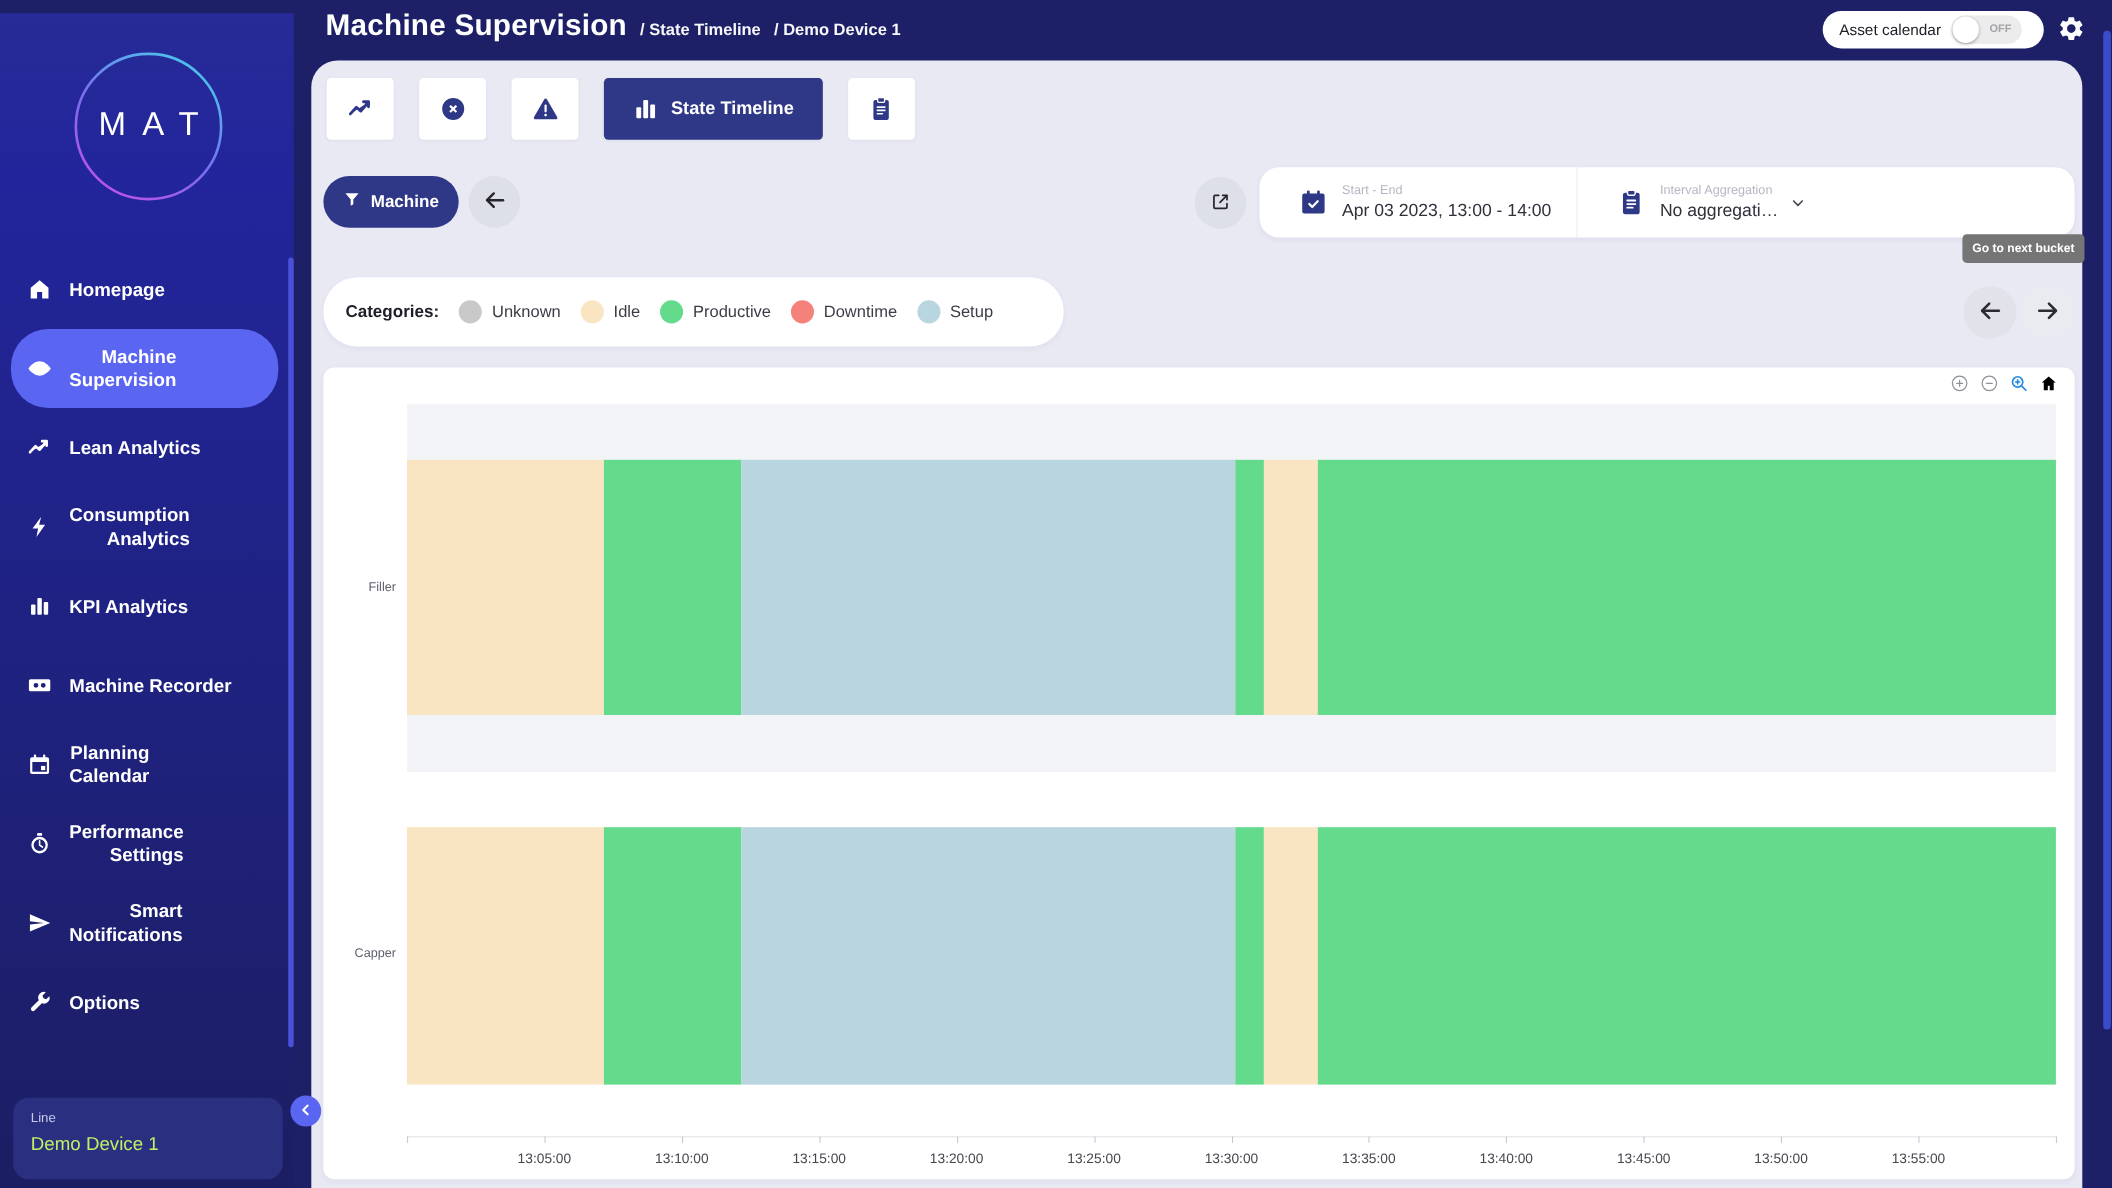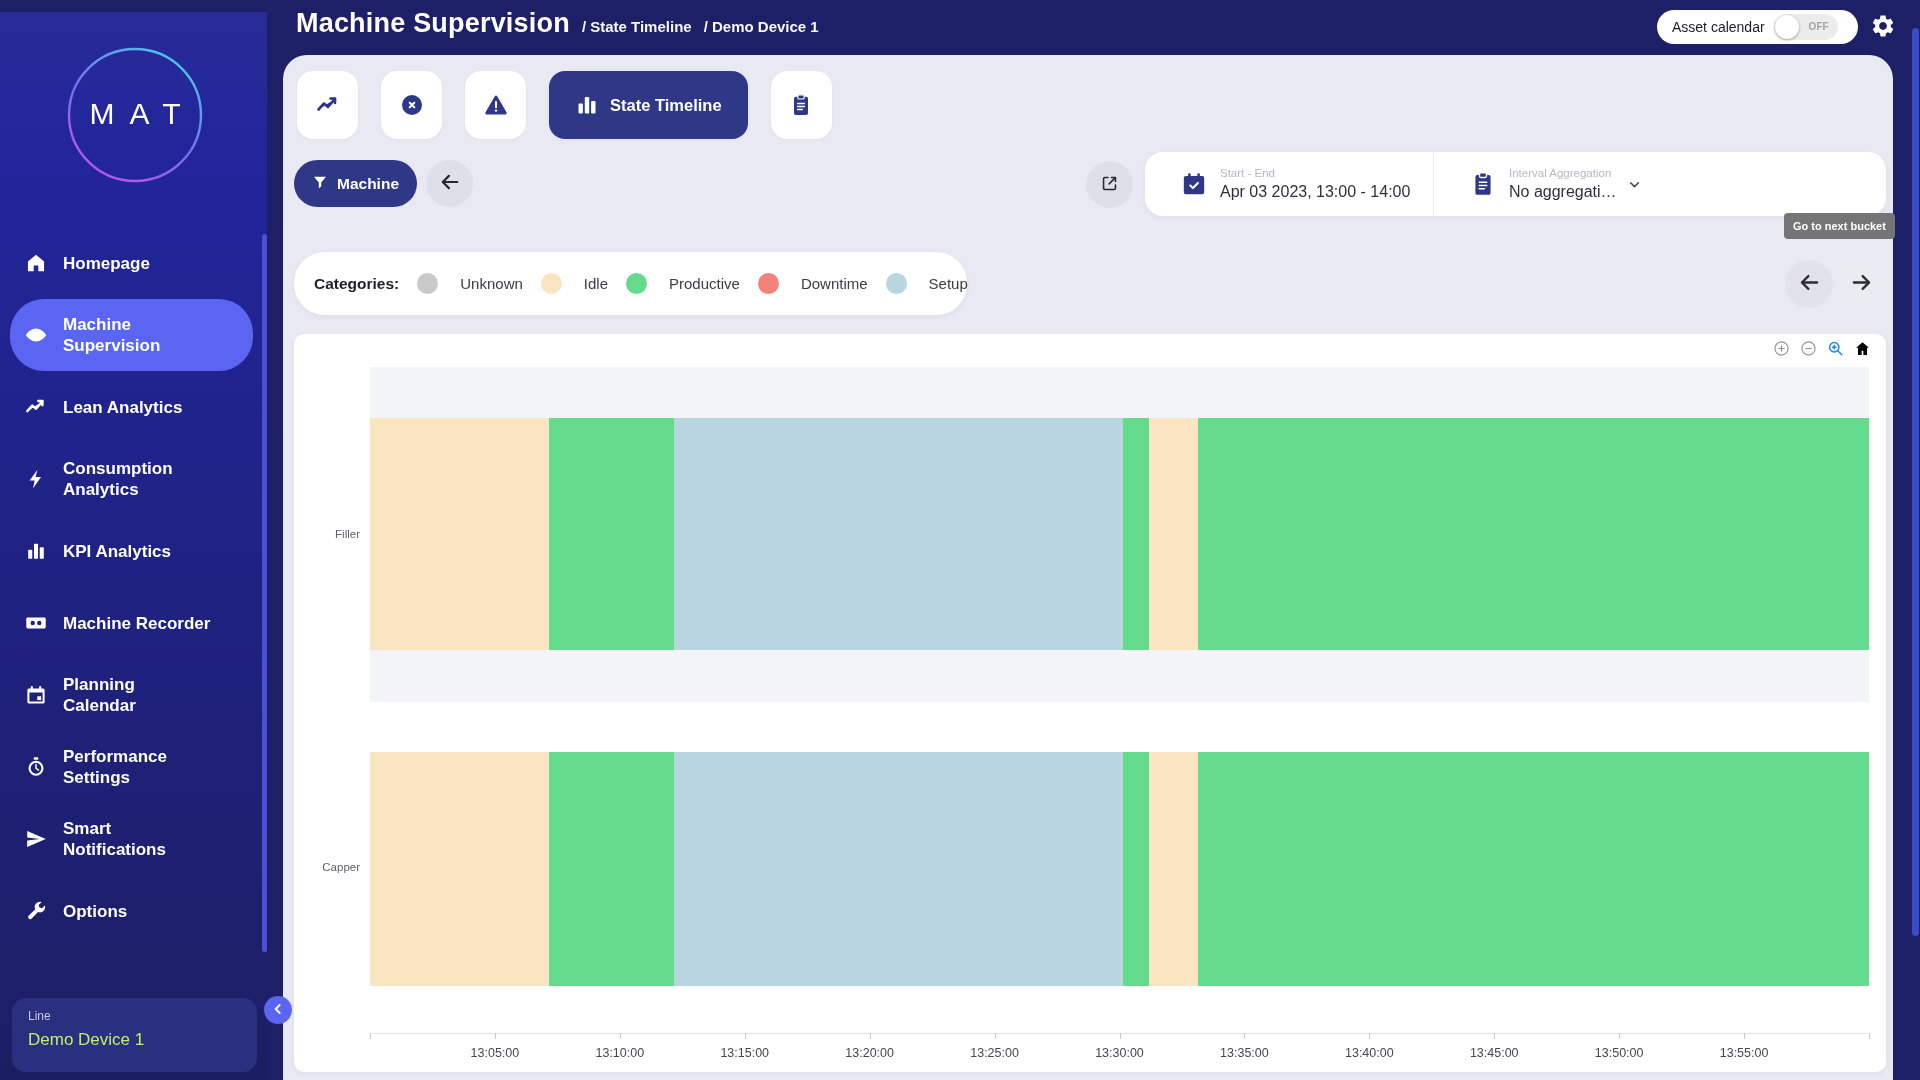--- a/index.html
+++ b/index.html
@@ -6,21 +6,21 @@
   *{box-sizing:border-box;font-family:"Liberation Sans","DejaVu Sans",sans-serif;}
   .page{position:relative;width:1920px;height:1080px;margin:0 auto;background:#1d2066;overflow:hidden;}
 
   
   .sidebar{position:absolute;left:0;top:12px;width:267px;height:1080px;
     background:linear-gradient(180deg,#272b97 0%,#22259b 14%,#1c1e62 100%);z-index:3;}
   .logo-wrap{position:absolute;left:65px;top:32px;width:140px;height:140px;}
   .logo-text{position:absolute;left:0;top:0;width:140px;height:140px;display:flex;align-items:center;justify-content:center;
     color:#fff;font-size:30px;font-weight:400;letter-spacing:15px;padding-left:15px;}
   .nav{position:absolute;left:0;top:215px;width:267px;}
-  .nav-item{height:72px;display:flex;align-items:center;margin:0 14px 0 10px;padding-left:14px;cursor:pointer;}
+  .nav-item{height:72px;display:flex;align-items:center;margin:0 14px 0 10px;padding-left:14px;cursor:pointer;text-align:right;}
   .nav-item.active{background:#5a66f2;border-radius:34px;}
   .nav-icon{width:24px;height:24px;flex:0 0 24px;color:#fff;display:flex;align-items:center;justify-content:center;}
   .nav-icon svg{width:22px;height:22px;fill:currentColor;display:block;}
   .nav-label{margin-left:15px;color:#fff;font-weight:700;font-size:17px;line-height:21px;white-space:pre-line;max-width:150px;}
   .side-scrollbar{position:absolute;left:262px;top:222px;width:5px;height:718px;background:#4a51d8;border-radius:3px;}
   .device-card{position:absolute;left:12px;top:986px;width:245px;height:74px;background:#2b2f80;border-radius:14px;padding:11px 16px;}
   .device-label{color:#c7c9e6;font-size:12px;}
   .device-name{color:#bef264;font-size:17px;margin-top:7px;}
   .collapse-btn{position:absolute;left:264px;top:996px;width:28px;height:28px;border-radius:50%;background:#5a66f2;border:none;
     display:flex;align-items:center;justify-content:center;cursor:pointer;z-index:6;padding:0;}
@@ -38,21 +38,21 @@
     box-shadow:0 1px 3px rgba(0,0,0,.35);}
   .toggle-state{position:absolute;right:9px;top:7px;font-size:10px;font-weight:700;color:#a3a3a8;}
   .gear-btn{position:absolute;left:1870px;top:13px;width:28px;height:28px;color:#fff;cursor:pointer;z-index:2;}
   .gear-btn svg{width:26px;height:26px;fill:currentColor;}
 
   
   .panel{position:absolute;left:283px;top:55px;width:1610px;height:1025px;background:#e8e9f3;border-radius:24px 24px 0 0;z-index:1;}
 
   
   .tabs{position:absolute;left:14px;top:16px;display:flex;gap:23px;align-items:center;}
-  .tab{height:68px;min-width:61px;border-radius:16px;background:#fff;display:flex;align-items:center;justify-content:center;
+  .tab{height:56px;min-width:61px;border-radius:4px;background:#fff;display:flex;align-items:center;justify-content:center;
     color:#2f3886;cursor:pointer;box-shadow:0 1px 3px rgba(40,45,90,.05);}
   .tab svg{width:24px;height:24px;fill:currentColor;}
   .tab.active{background:#2f3886;color:#fff;padding:0 26px;gap:11px;}
   .tab.active .tab-label{color:#fff;font-size:16.5px;font-weight:700;white-space:nowrap;}
 
   
   .machine-btn{position:absolute;left:11px;top:105px;width:123px;height:47px;border-radius:24px;background:#2f3886;border:none;
     color:#fff;display:flex;align-items:center;justify-content:center;gap:9px;cursor:pointer;}
   .machine-btn svg{width:16px;height:16px;fill:#fff;}
   .machine-btn span{font-size:15.5px;font-weight:700;}
@@ -76,21 +76,21 @@
   .f-chev{position:absolute;right:16px;top:24px;width:17px;height:17px;color:#4a4a55;}
   .f-chev svg{width:17px;height:17px;}
 
   .tooltip{position:absolute;left:1501px;top:158px;background:#757575;color:#fff;font-size:11px;font-weight:700;
     border-radius:4px;padding:7px 9px;white-space:nowrap;z-index:5;}
 
   
   .legend{position:absolute;left:11px;top:197px;width:673px;height:63px;background:#fff;border-radius:31px;
     display:flex;align-items:center;padding:0 20px;gap:18px;box-shadow:0 2px 6px rgba(40,45,90,.05);}
   .legend-title{font-size:15.5px;font-weight:700;color:#1e1e28;}
-  .leg-item{display:flex;align-items:center;gap:22px;}
+  .leg-item{display:flex;align-items:center;gap:9px;}
   .leg-dot{width:21px;height:21px;border-radius:50%;}
   .leg-label{font-size:15px;color:#3c3c46;}
 
   
   .bucket-btn{width:48px;height:48px;border-radius:50%;border:none;display:flex;align-items:center;justify-content:center;
     color:#2b2b30;cursor:pointer;position:absolute;top:205px;}
   .bucket-btn svg{width:23px;height:23px;}
   .bucket-prev{left:1502px;background:#e2e3ea;}
   .bucket-next{left:1554px;background:#eaebf1;}
 

